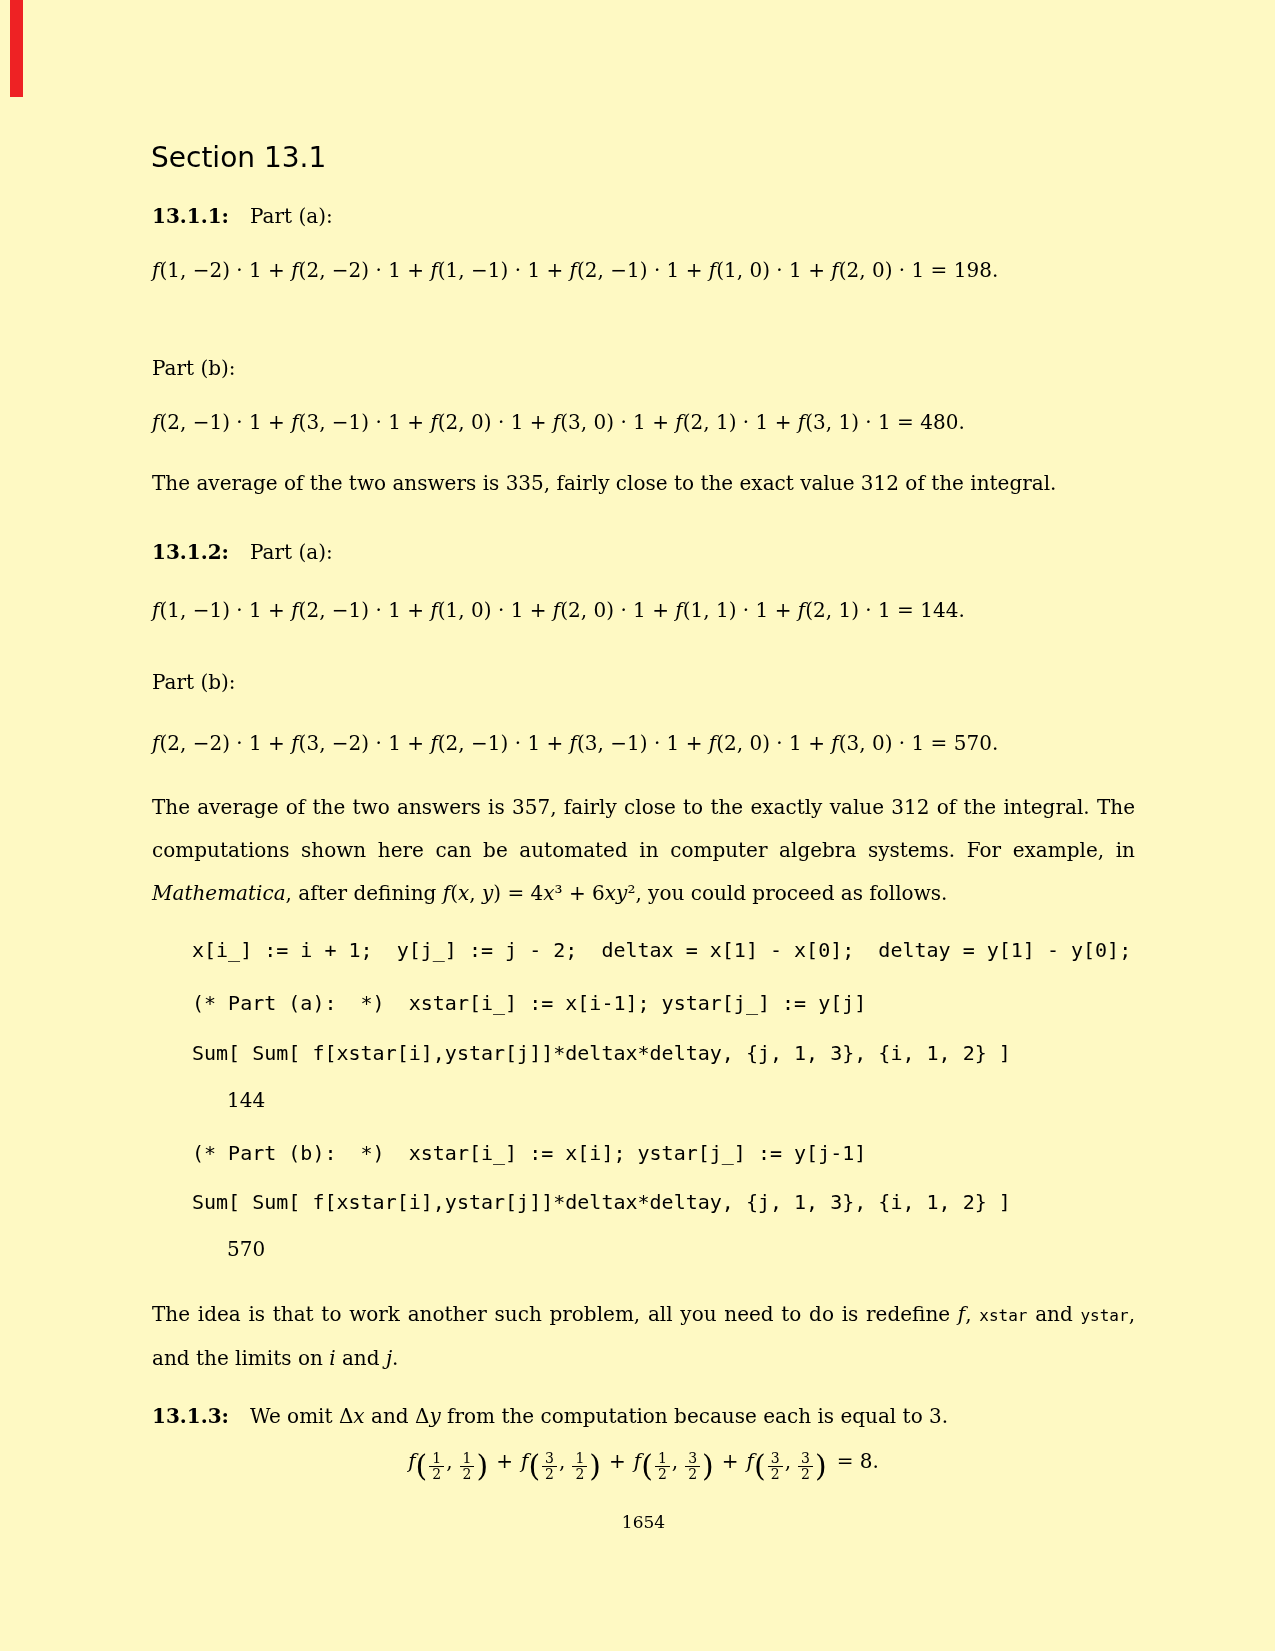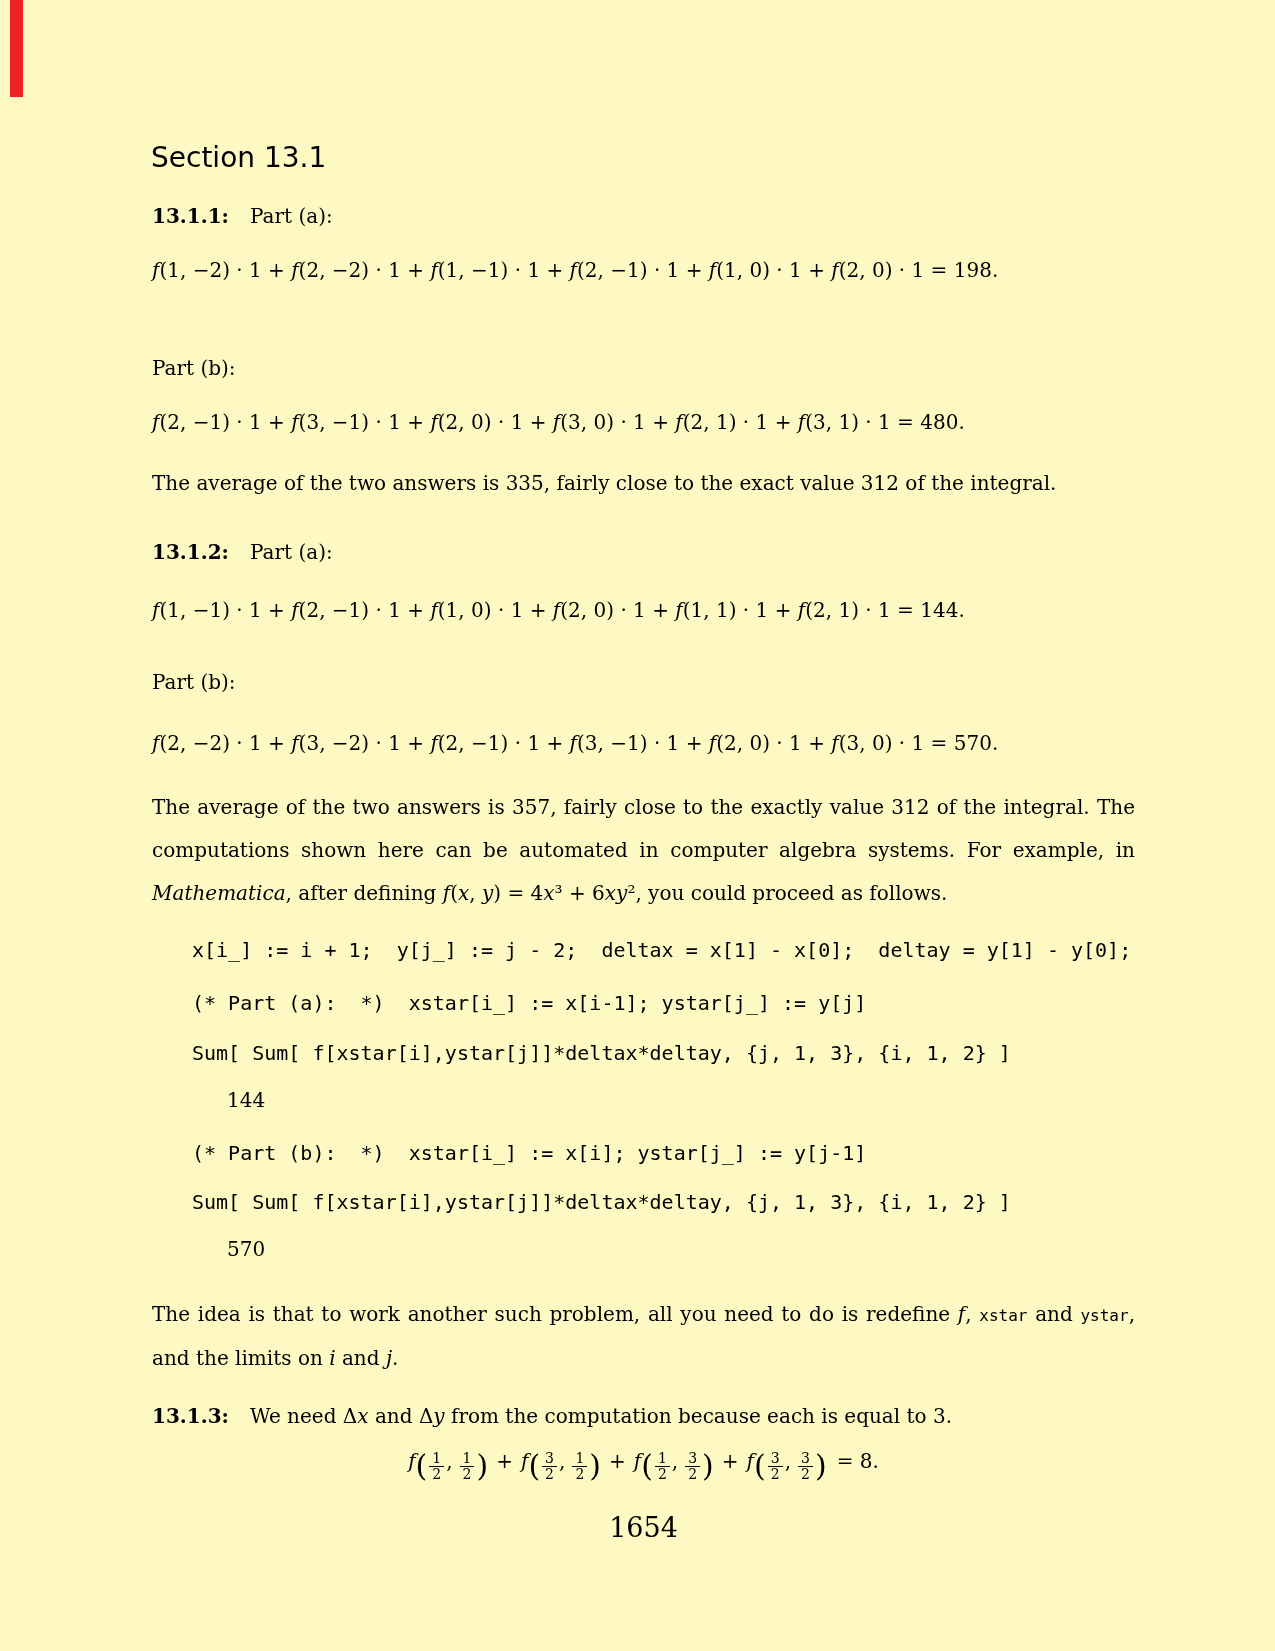--- a/index.html
+++ b/index.html
@@ -68,21 +68,21 @@
   .inline-code {
     font-family: "DejaVu Sans Mono", monospace;
     font-size: 16px;
     font-style: normal;
   }
   .pageno {
     position: absolute;
     left: 152px;
     width: 983px;
     text-align: center;
-    font-size: 27px;
+    font-size: 17px;
   }
   
   .final-eq {
     position: absolute;
     left: 152px;
     width: 983px;
     top: 1448px;
     text-align: center;
     font-size: 20px;
     white-space: nowrap;
@@ -147,21 +147,21 @@
   <div class="result" style="top:1088px">144</div>
   <div class="code" style="top:1141px">(* Part (b):  *)  xstar[i_] := x[i]; ystar[j_] := y[j-1]</div>
   <div class="code" style="top:1190px">Sum[ Sum[ f[xstar[i],ystar[j]]*deltax*deltay, {j, 1, 3}, {i, 1, 2} ]</div>
   <div class="result" style="top:1237px">570</div>
 
   <div class="para" style="top:1293px">
     <span>The idea is that to work another such problem, all you need to do is redefine </span><span class="mvar">f</span><span>, </span><span class="inline-code">xstar</span><span> and </span><span class="inline-code">ystar</span><span>, and the limits on </span><span class="mvar">i</span><span> and </span><span class="mvar">j</span><span>.</span>
   </div>
 
   <div class="row" style="top:1404px">
-    <span class="blabel">13.1.3:</span><span>We need </span><span>Δ<span class="mvar">x</span></span><span> and </span><span>Δ<span class="mvar">y</span></span><span> from the computation because each is equal to 3.</span>
+    <span class="blabel">13.1.3:</span><span>We omit </span><span>Δ<span class="mvar">x</span></span><span> and </span><span>Δ<span class="mvar">y</span></span><span> from the computation because each is equal to 3.</span>
   </div>
 
   <div class="final-eq">
     <span><span class="mvar">f</span><span class="bigp">(</span><span class="frac"><span class="fnum">1</span><span class="fden">2</span></span><span class="mcomma">,</span><span class="frac"><span class="fnum">1</span><span class="fden">2</span></span><span class="bigp">)</span></span><span class="plus">+</span><span><span class="mvar">f</span><span class="bigp">(</span><span class="frac"><span class="fnum">3</span><span class="fden">2</span></span><span class="mcomma">,</span><span class="frac"><span class="fnum">1</span><span class="fden">2</span></span><span class="bigp">)</span></span><span class="plus">+</span><span><span class="mvar">f</span><span class="bigp">(</span><span class="frac"><span class="fnum">1</span><span class="fden">2</span></span><span class="mcomma">,</span><span class="frac"><span class="fnum">3</span><span class="fden">2</span></span><span class="bigp">)</span></span><span class="plus">+</span><span><span class="mvar">f</span><span class="bigp">(</span><span class="frac"><span class="fnum">3</span><span class="fden">2</span></span><span class="mcomma">,</span><span class="frac"><span class="fnum">3</span><span class="fden">2</span></span><span class="bigp">)</span></span><span class="eqres">= 8.</span>
   </div>
 
   <div class="pageno" style="top:1512px">1654</div>
 
 </div>
 

